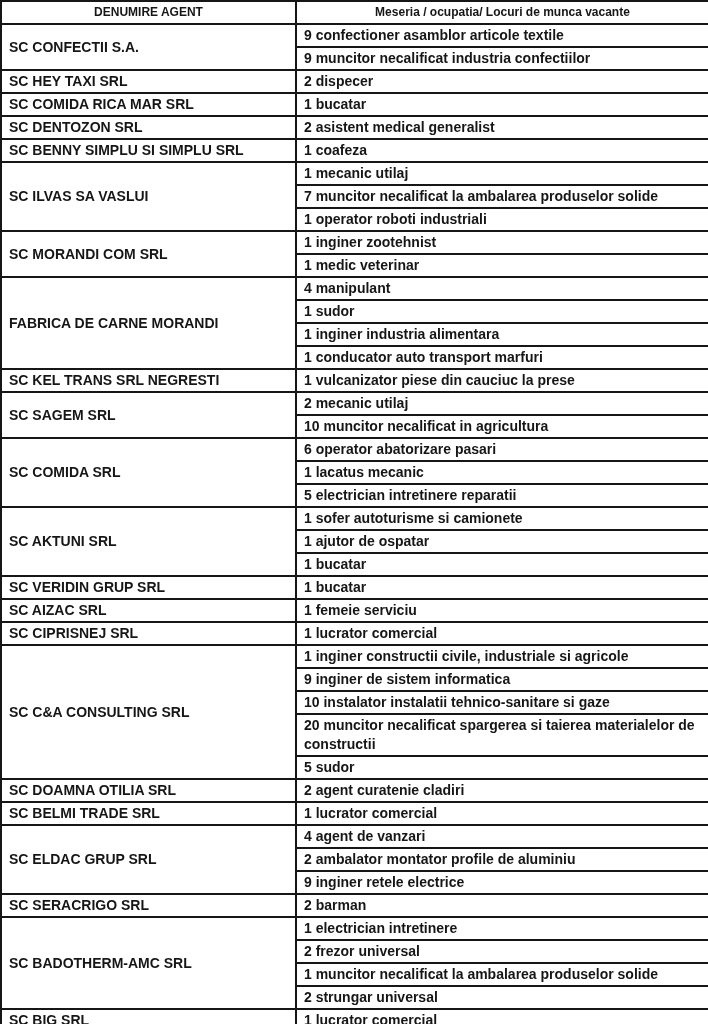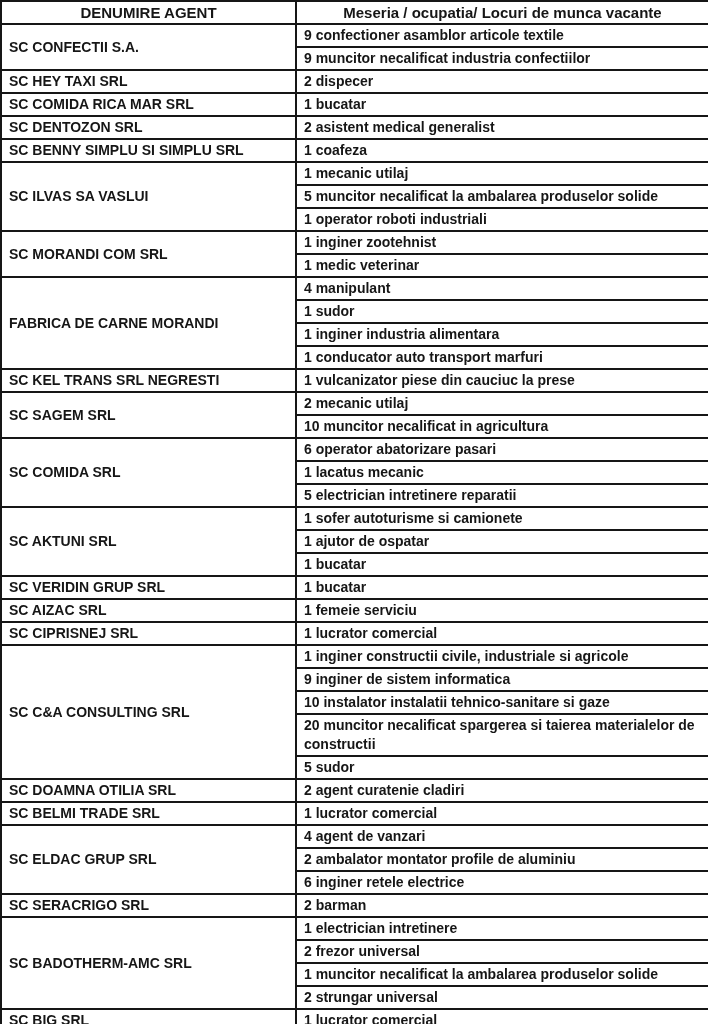--- a/index.html
+++ b/index.html
@@ -24,21 +24,21 @@
   .vacancy-table td {
     border: 2px solid #161616;
     font-weight: bold;
     font-size: 14px;
     line-height: 19px;
     padding: 1px 7px;
     overflow: hidden;
     word-wrap: break-word;
   }
   .vacancy-table th {
-    font-size: 15px;
+    font-size: 12px;
     padding: 1px 2px;
     white-space: nowrap;
     overflow: hidden;
   }
   .vacancy-table td.agent {
     vertical-align: middle;
     text-align: left;
     text-transform: none;
   }
   .vacancy-table td.vacancy {
@@ -83,21 +83,21 @@
       </tr>
       <tr>
         <td class="agent" rowspan="1">SC BENNY SIMPLU SI SIMPLU SRL</td>
         <td class="vacancy">1 coafeza</td>
       </tr>
       <tr>
         <td class="agent" rowspan="3">SC ILVAS SA VASLUI</td>
         <td class="vacancy">1 mecanic utilaj</td>
       </tr>
       <tr>
-        <td class="vacancy">5 muncitor necalificat la ambalarea produselor solide</td>
+        <td class="vacancy">7 muncitor necalificat la ambalarea produselor solide</td>
       </tr>
       <tr>
         <td class="vacancy">1 operator roboti industriali</td>
       </tr>
       <tr>
         <td class="agent" rowspan="2">SC MORANDI COM SRL</td>
         <td class="vacancy">1 inginer zootehnist</td>
       </tr>
       <tr>
         <td class="vacancy">1 medic veterinar</td>
@@ -183,21 +183,21 @@
         <td class="vacancy">1 lucrator comercial</td>
       </tr>
       <tr>
         <td class="agent" rowspan="3">SC ELDAC GRUP SRL</td>
         <td class="vacancy">4 agent de vanzari</td>
       </tr>
       <tr>
         <td class="vacancy">2 ambalator montator profile de aluminiu</td>
       </tr>
       <tr>
-        <td class="vacancy">6 inginer retele electrice</td>
+        <td class="vacancy">9 inginer retele electrice</td>
       </tr>
       <tr>
         <td class="agent" rowspan="1">SC SERACRIGO SRL</td>
         <td class="vacancy">2 barman</td>
       </tr>
       <tr>
         <td class="agent" rowspan="4">SC BADOTHERM-AMC SRL</td>
         <td class="vacancy">1 electrician intretinere</td>
       </tr>
       <tr>

